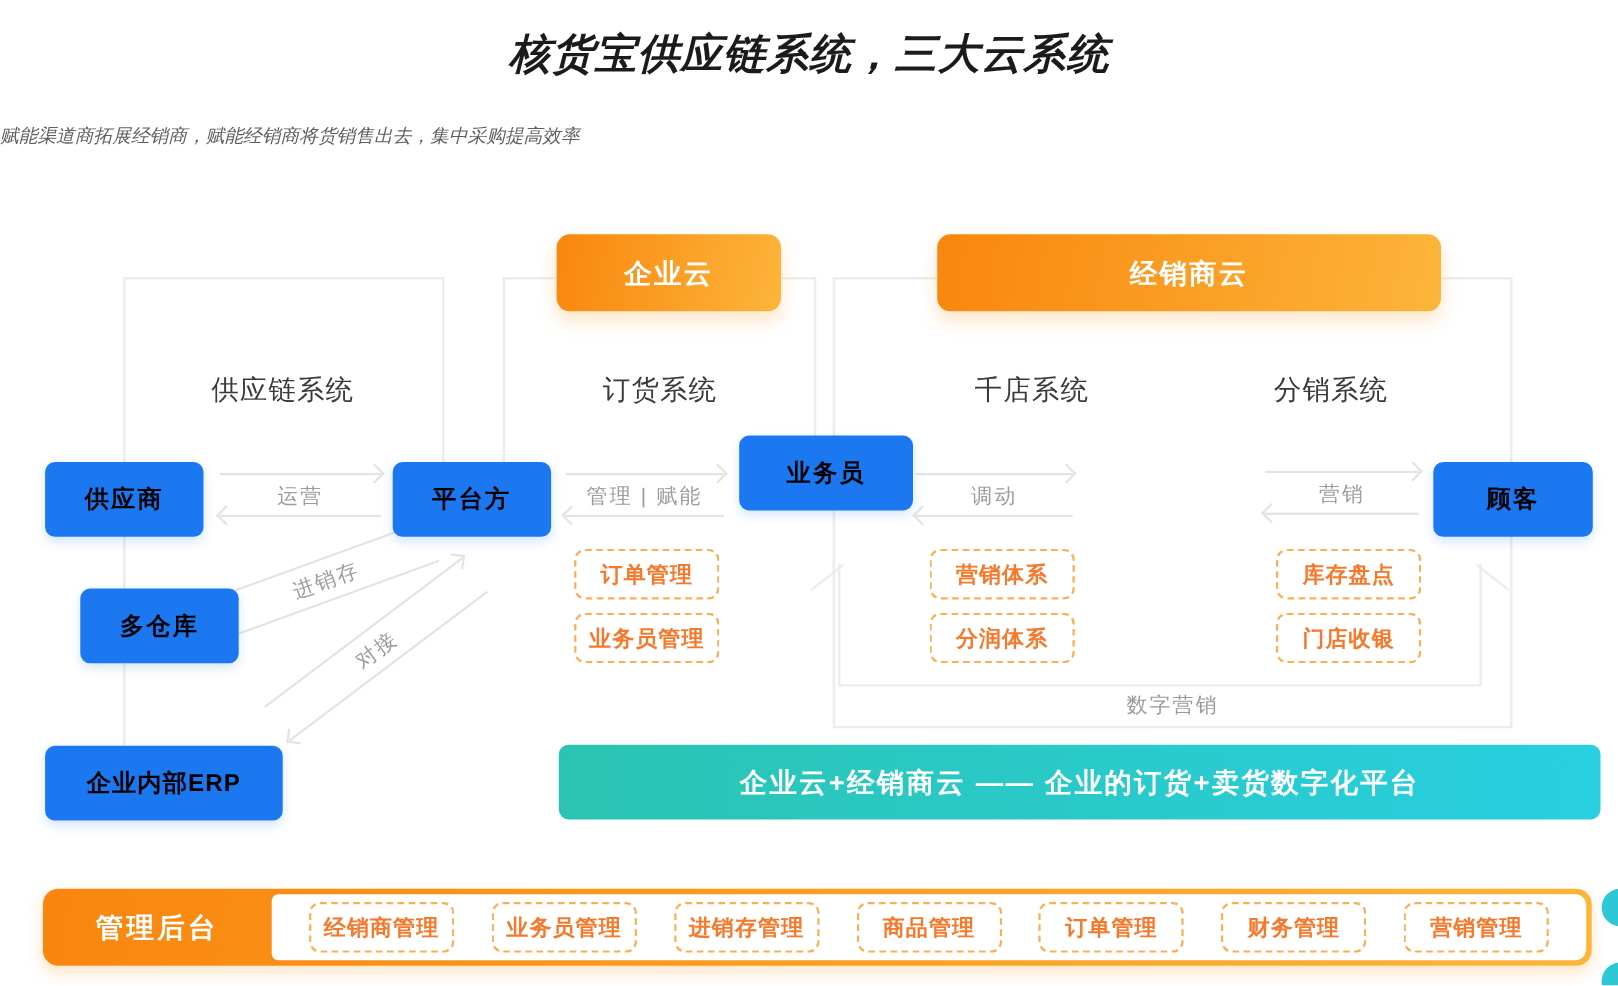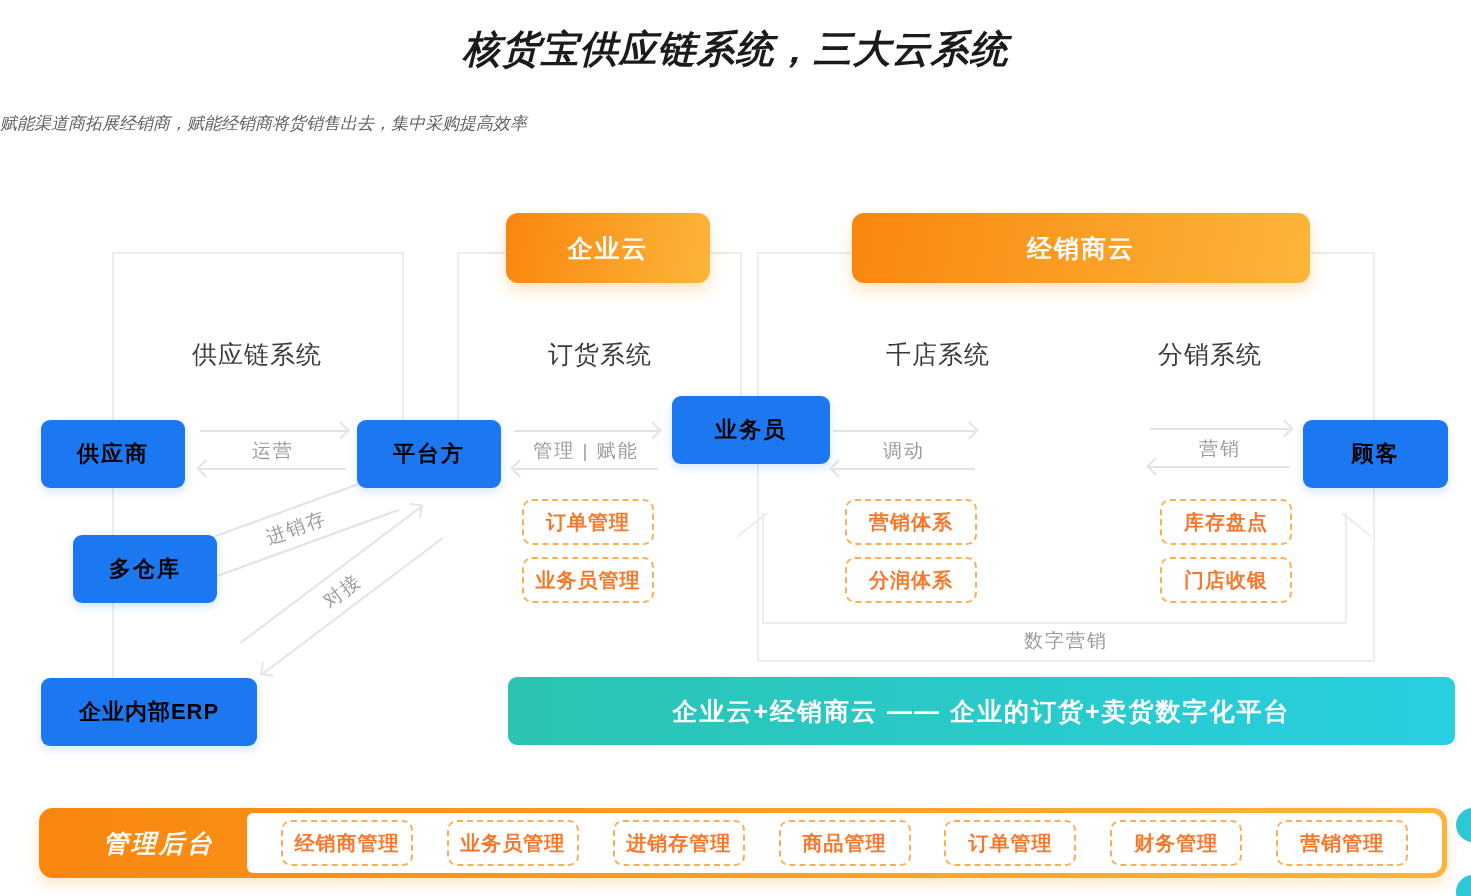--- a/index.html
+++ b/index.html
@@ -43,22 +43,22 @@
   .dm-label { position:absolute; left:956px; top:628px; width:220px; text-align:center;
     font-size:19px; color:#9a9a9a; z-index:2; letter-spacing:2px; }
 
   .banner { position:absolute; left:508px; top:677px; width:947px; height:68px; border-radius:9px; z-index:5;
     background:linear-gradient(90deg,#2bc4b2 0%,#28cfe0 100%);
     color:#fff; font-size:25px; font-weight:700; display:flex; align-items:center; justify-content:center;
     letter-spacing:2px; }
 
   .admin-bar { position:absolute; left:39px; top:808px; width:1408px; height:70px; border-radius:14px; z-index:5;
     background:linear-gradient(100deg,#f9860e 0%,#fcb53a 100%); box-shadow:0 6px 14px rgba(250,150,30,.25); }
-  .admin-label { position:absolute; left:16px; top:0; width:208px; height:70px; color:#fff;
-    font-size:25px; font-weight:700; display:flex; align-items:center; justify-content:center; letter-spacing:3px;font-style:italic; }
+  .admin-label { position:absolute; left:0; top:0; width:208px; height:70px; color:#fff;
+    font-size:25px; font-weight:700; display:flex; align-items:center; justify-content:center; letter-spacing:3px; }
   .admin-white { position:absolute; left:208px; top:5px; right:5px; bottom:5px; background:#fff;
     border-radius:6px 10px 10px 6px; display:flex; align-items:center; justify-content:space-evenly; }
   .admin-white .dash { position:static; }
 
   .float-dot { position:absolute; width:34px; height:34px; border-radius:50%; background:#2cc8d6; z-index:6; }
 </style>
 </head>
 <body>
 
 <div class="canvas">

